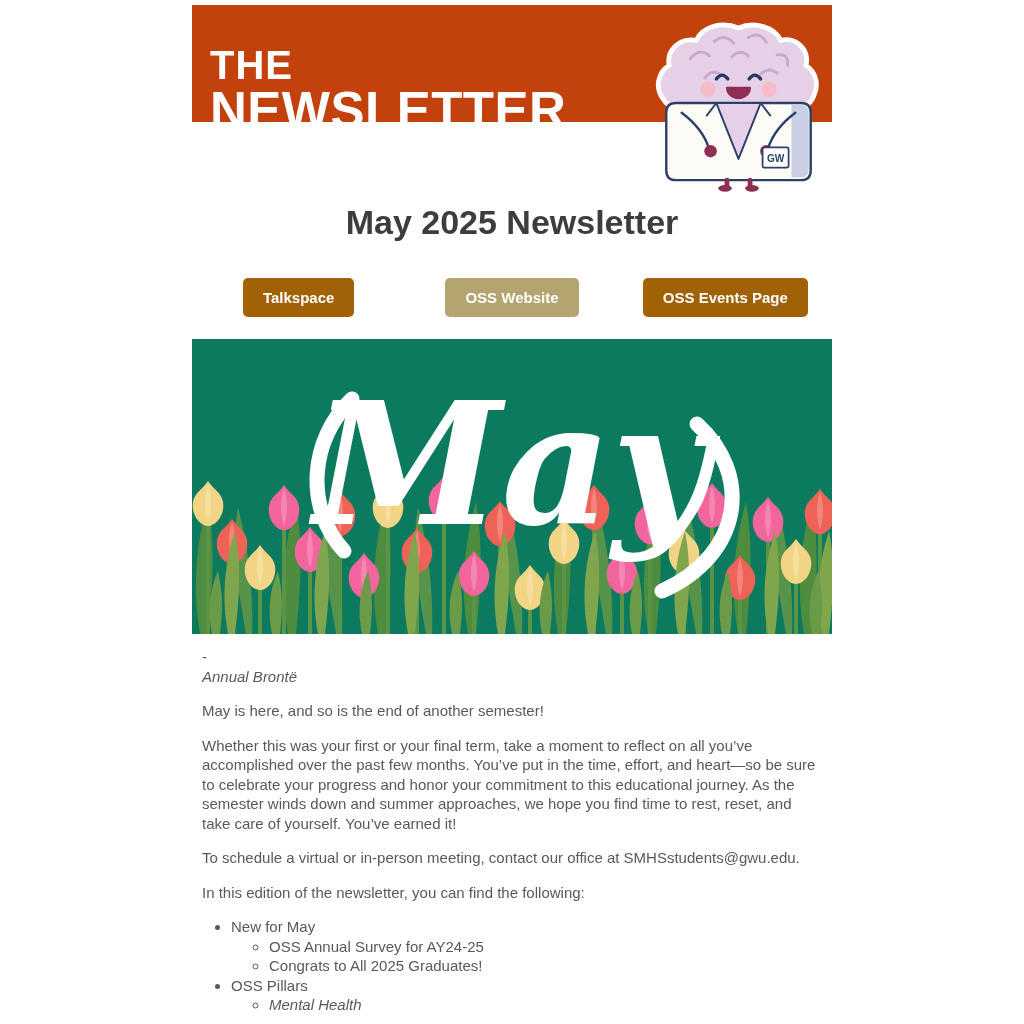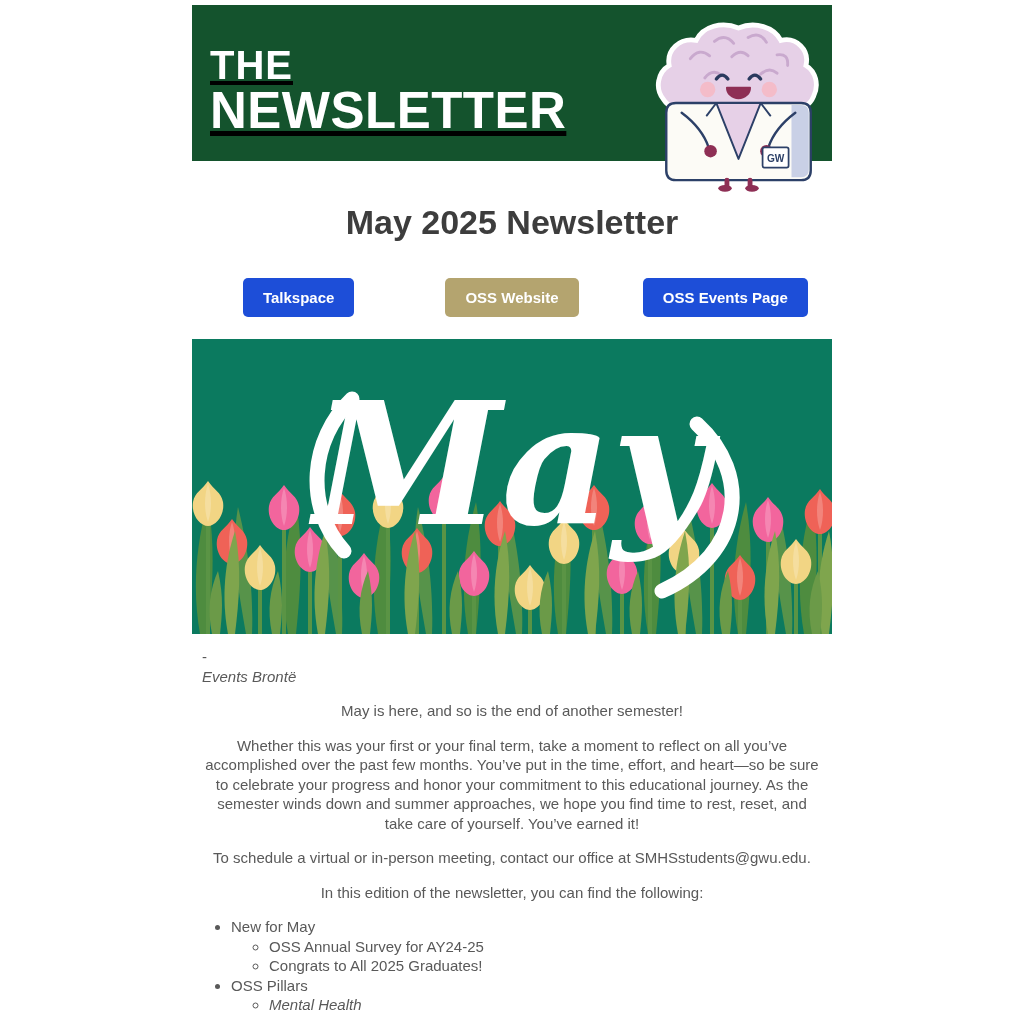--- a/index.html
+++ b/index.html
@@ -6,48 +6,48 @@
   html,body { margin:0; padding:0; }
   body {
     width:1024px; height:1024px; overflow:hidden;
     background:#ffffff;
     font-family:"Liberation Sans", sans-serif;
   }
   .page { width:640px; margin:0 auto; padding-top:5px; }
 
   
   .masthead { position:relative; height:180px; }
-  .masthead-navy { height:156px; background:#14532d; padding:40px 0 0 18px;text-decoration:underline; }
+  .masthead-navy { height:117px; background:#c2410c; padding:40px 0 0 18px; }
   .masthead-line1 { color:#fff; font-weight:bold; font-size:40px; line-height:40px; letter-spacing:1px; }
   .masthead-line2 { color:#fff; font-weight:bold; font-size:51px; line-height:52px; letter-spacing:0.5px; }
   .masthead-buff { height:34px; background:#b4a46f; display:flex; align-items:center; padding-left:18px; }
   .masthead-tagline { color:#1d4868; font-weight:bold; font-size:14px; letter-spacing:0.4px; }
   .mascot { position:absolute; right:2px; bottom:-7px; width:183px; height:176px; }
 
   
   .page-title { margin-top:17px; text-align:center; font-size:34px; line-height:40px; font-weight:bold; color:#3d3d3d; }
   .btn-row { margin-top:36px; display:grid; grid-template-columns:1fr 1fr 1fr; justify-items:center; }
   .btn {
     display:inline-block; padding:11px 20px; border:none; border-radius:5px;
     color:#fff; font-weight:bold; font-size:15px; font-family:"Liberation Sans",sans-serif;
     cursor:pointer; white-space:nowrap;
   }
-  .btn-blue { background:#1d4ed8; }
+  .btn-blue { background:#a16207; }
   .btn-buff { background:#b4a46f; }
 
   
   .banner { margin-top:22px;text-align:center; }
   .banner svg { display:block; }
 
   
   .article { padding:0 10px; color:#595959; font-size:15px; line-height:19.5px; }
   .quote { margin-top:13px; }
   .quote-line1 { display:flex; justify-content:space-between; padding-right:14px; }
   .quote-attr { font-style:italic; }
-  .article p { margin:15px 0;text-align:center; }
+  .article p { margin:15px 0; }
   ul.toc { margin:15px 0 0 0; padding-left:29px; list-style:disc; }
   ul.toc ul { margin:0; padding-left:38px; list-style:circle; }
   ul.toc li { line-height:19.5px; }
   .italic { font-style:italic; }
 </style>
 </head>
 <body>
 
 <div class="page">
 
@@ -192,21 +192,21 @@
       </g>
       <text x="320" y="185" text-anchor="middle" font-family="DejaVu Serif, serif" font-style="italic" font-weight="700" font-size="170" fill="#ffffff">May</text>
     </svg>
   </div>
 
   <div class="article">
     <div class="quote">
       <div class="quote-line1">
         <span>-</span>
       </div>
-      <div class="quote-attr">Events Brontë</div>
+      <div class="quote-attr">Annual Brontë</div>
     </div>
 
     <p>May is here, and so is the end of another semester!</p>
     <p>Whether this was your first or your final term, take a moment to reflect on all you’ve accomplished over the past few months. You’ve put in the time, effort, and heart—so be sure to celebrate your progress and honor your commitment to this educational journey. As the semester winds down and summer approaches, we hope you find time to rest, reset, and take care of yourself. You’ve earned it!</p>
     <p>To schedule a virtual or in-person meeting, contact our office at SMHSstudents@gwu.edu.</p>
     <p>In this edition of the newsletter, you can find the following:</p>
 
     <ul class="toc">
       <li>
         <span>New for May</span>

